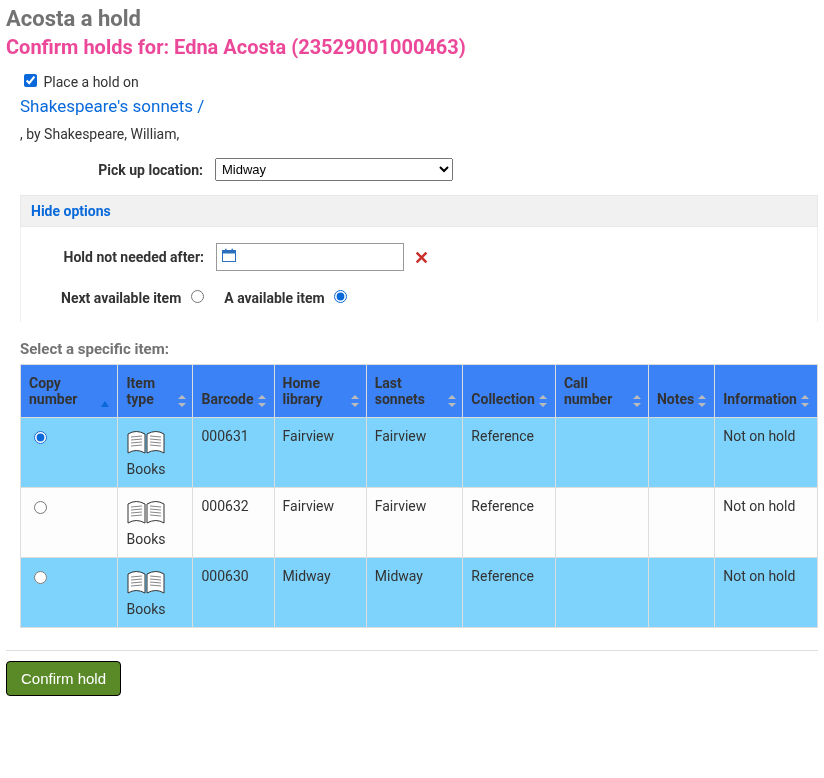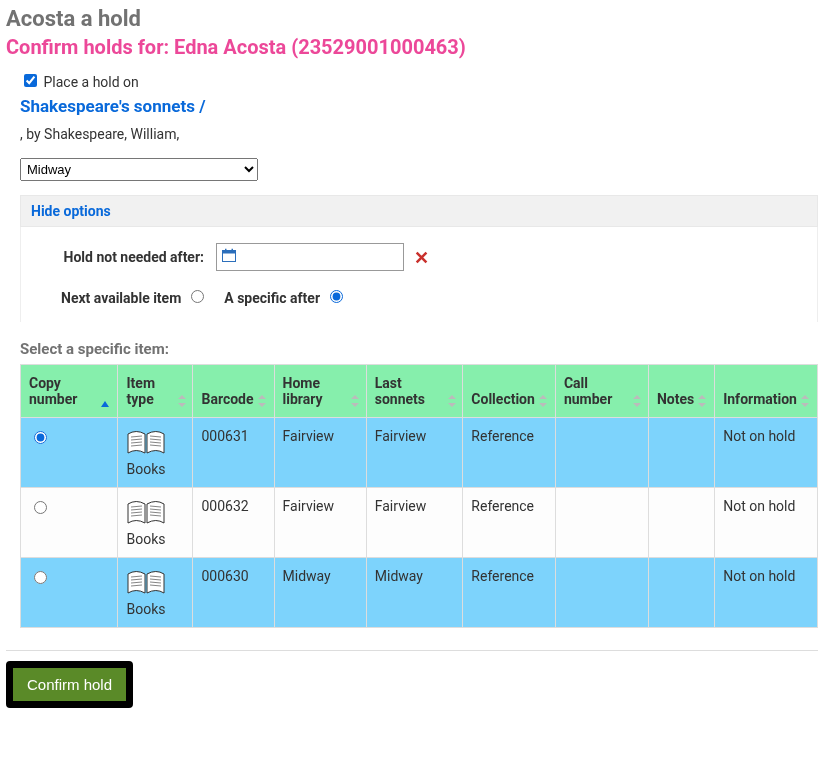--- a/index.html
+++ b/index.html
@@ -21,21 +21,21 @@
   font-size: 20px;
   font-weight: 700;
   color: #ec4899;
   margin: 0 0 12px 0;
 }
 .content { padding-left: 14px; }
 .checkbox-line { margin: 4px 0 6px 0; }
 .checkbox-line input { accent-color: #0969da; }
 .title-link {
   color: #0969da;
-  font-weight: 700;
+  font-weight: 400;
   font-size: 17px;
   text-decoration: none;
   display: inline-block;
   margin-bottom: 4px;
 }
 .byline { margin: 6px 0 16px 0; }
 .form-row {
   display: flex;
   align-items: center;
   margin: 8px 0 14px 0;
@@ -110,21 +110,21 @@
   font-weight: 700;
   color: #727272;
   font-size: 15px;
   margin: 18px 0 6px 0;
 }
 table.items {
   width: 100%;
   border-collapse: collapse;
 }
 table.items th {
-  background: #86efac;
+  background: #3b82f6;
   text-align: left;
   font-weight: 700;
   padding: 10px 8px;
   border: 1px solid #ddd;
   vertical-align: bottom;
   font-size: 14px;
   color: #333;
 }
 table.items th .th-inner { display: inline-flex; align-items: flex-end; gap: 4px; }
 .sort-icon { display:inline-block; }
@@ -146,21 +146,21 @@
   background: #7dd3fc;
   font-size: 14px;
 }
 table.items tr:nth-child(even) td { background: #fdfdfd; }
 .book-cell { text-align: left; }
 .book-icon { display:block; margin-bottom:2px; }
 hr.sep { border: none; border-top: 1px solid #ddd; margin: 22px 0 10px 0; }
 .confirm-btn {
   background: #5a8a28;
   color: #fff;
-  border: 7px solid #000000;
+  border: 1px solid #000000;
   border-radius: 4px;
   padding: 8px 14px;
   font-size: 15px;
   font-weight: 400;
   cursor: pointer;
 }
 </style>
 </head>
 <body>
 
@@ -173,20 +173,21 @@
 
 <div class="content">
   <div class="checkbox-line">
     <input type="checkbox" checked="" style="">
     <span>Place a hold on</span>
   </div>
   <a href="#" class="title-link">Shakespeare's sonnets /</a>
   <div class="byline">, by Shakespeare, William,</div>
 
   <div class="form-row">
+    <div class="form-label">Pick up location:</div>
     <select class="pickup">
       <option>Midway</option>
     </select>
   </div>
 
   <div class="options-bar">
     <a href="#">Hide options</a>
   </div>
 
   <div class="options-body">
@@ -205,21 +206,21 @@
       </div>
       <span class="clear-date">✕</span>
     </div>
 
     <div class="radio-row">
       <label>
         <span>Next available item</span>
         <input type="radio" name="reqtype" style="">
       </label>
       <label>
-        <span>A specific after</span>
+        <span>A available item</span>
         <input type="radio" name="reqtype" checked="" style="">
       </label>
     </div>
   </div>
 
   <div class="section-label">Select a specific item:</div>
 
   <table class="items">
     <thead>
       <tr>

